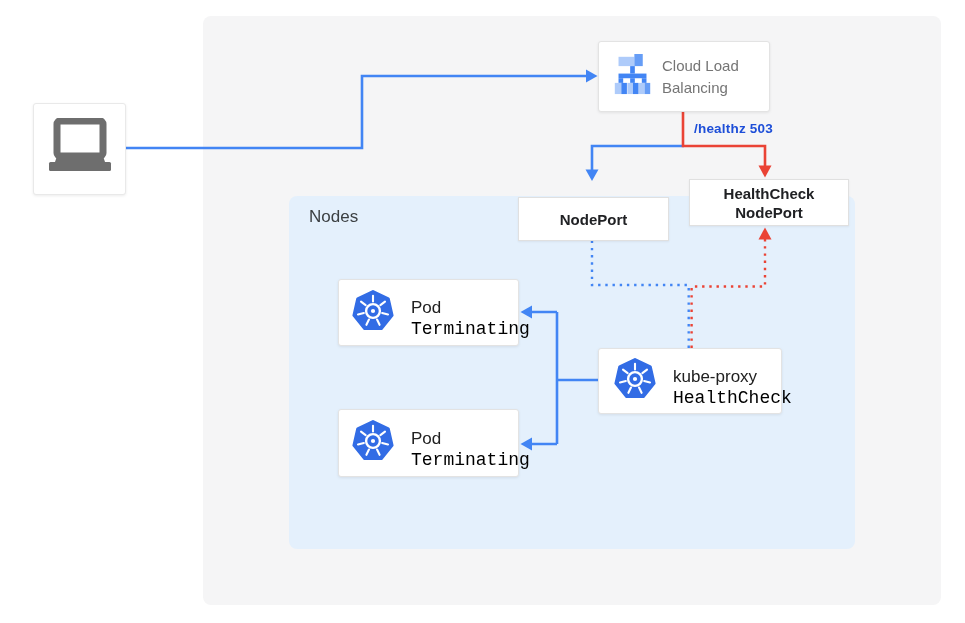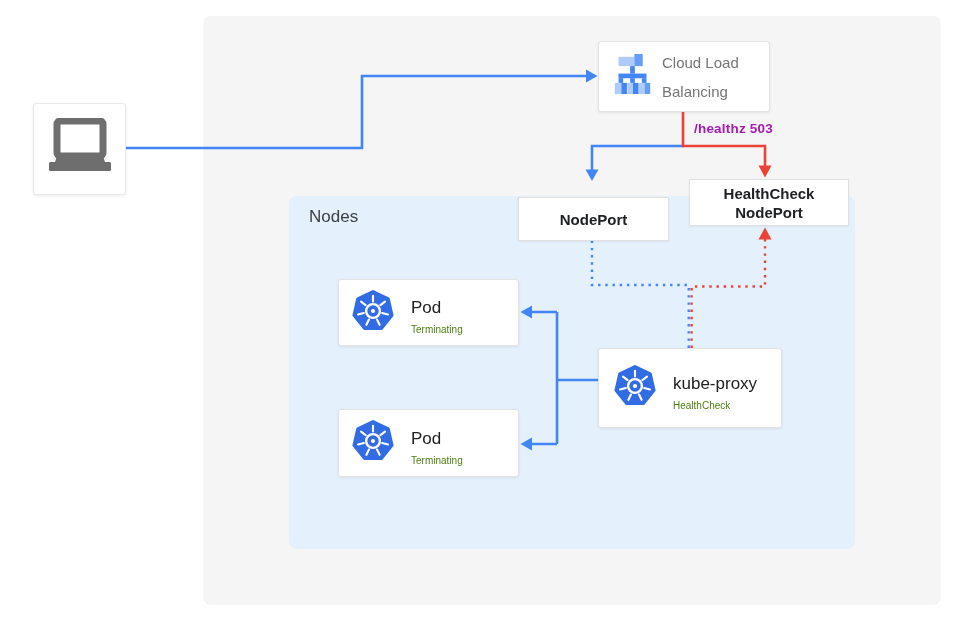--- a/index.html
+++ b/index.html
@@ -13,39 +13,39 @@
          background:#e4f0fc;border-radius:8px;}
   .nodes-label{position:absolute;left:309px;top:207px;font-size:17px;color:#3c4043;}
 
   .card{position:absolute;background:#ffffff;border:1px solid #e3e3e3;border-radius:3px;
         box-shadow:0 1px 3px rgba(0,0,0,0.08);box-sizing:border-box;
         display:flex;align-items:center;}
 
   .client-card{left:33px;top:103px;width:93px;height:92px;justify-content:center;border-color:#e9e9e9;}
 
   .clb-card{left:598px;top:41px;width:172px;height:71px;padding-left:13px;}
-  .clb-text{margin-left:9px;font-size:15px;line-height:29px;color:#757575;width:100px;}
+  .clb-text{margin-left:9px;font-size:15px;line-height:22px;color:#757575;width:100px;}
 
   .port-card{background:#ffffff;border:1px solid #e0e0e0;box-sizing:border-box;
              position:absolute;display:flex;align-items:center;justify-content:center;
              text-align:center;font-weight:bold;font-size:15px;color:#202124;
              box-shadow:0 1px 2px rgba(0,0,0,0.06);}
   .nodeport-card{left:518px;top:197px;width:151px;height:44px;}
   .healthcheck-card{left:689px;top:179px;width:160px;height:47px;line-height:19px;padding:14px 8px;}
 
   .entity-card .icon-wrap{flex:0 0 auto;}
   .pod1-card{left:338px;top:279px;width:181px;height:67px;padding-left:13px;}
   .pod2-card{left:338px;top:409px;width:181px;height:68px;padding-left:13px;}
-  .kproxy-card{left:598px;top:348px;width:184px;height:80px;padding-left:15px;}
+  .kproxy-card{left:598px;top:348px;width:184px;height:66px;padding-left:15px;}
   .entity-text{margin-left:17px;margin-top:12px;}
   .entity-title{font-size:17px;color:#212121;line-height:22px;}
-  .entity-sub{font-size:10px;color:#4d7c0f;line-height:21px;}
+  .entity-sub{font-size:18px;color:#000000;line-height:21px;font-family:Liberation Mono, monospace;}
 
   .healthz-label{position:absolute;left:694px;top:121px;font-size:13.5px;font-weight:bold;
-                 color:#a21caf;letter-spacing:0.2px;}
+                 color:#1d4ed8;letter-spacing:0.2px;}
 
   .connectors{position:absolute;left:0;top:0;pointer-events:none;}
   .flow-blue{stroke:#4285f4;fill:none;stroke-width:2.6px;}
   .flow-red{stroke:#ea4335;fill:none;stroke-width:2.6px;}
   .dot-blue{stroke:#4285f4;fill:none;stroke-width:2.4px;stroke-dasharray:2.4 4.8;}
   .dot-red{stroke:#ea4335;fill:none;stroke-width:2.4px;stroke-dasharray:2.4 4.8;}
   .head-blue{fill:#4285f4;stroke:none;}
   .head-red{fill:#ea4335;stroke:none;}
 </style>
 </head>

